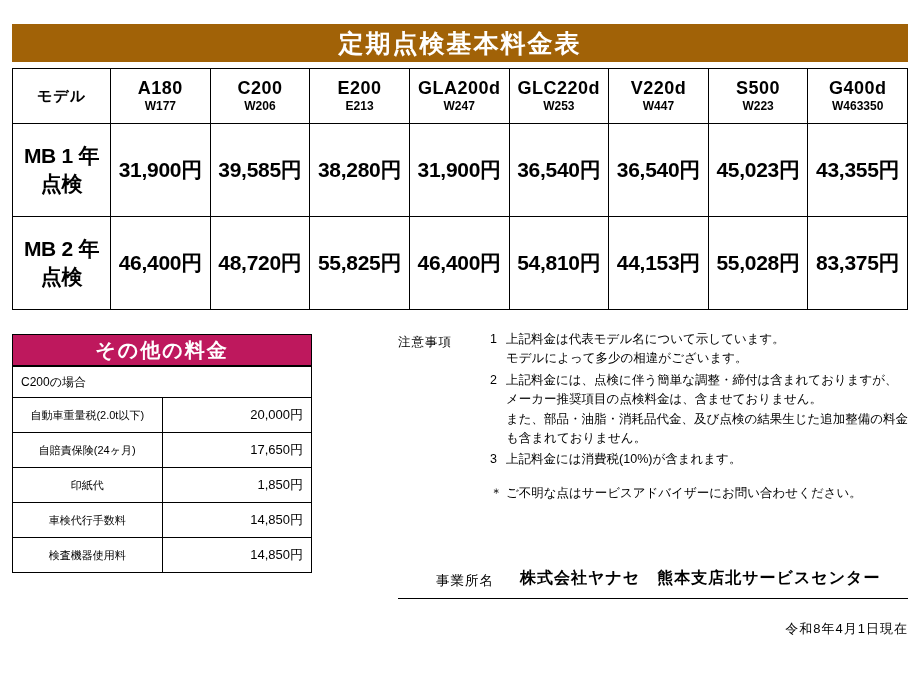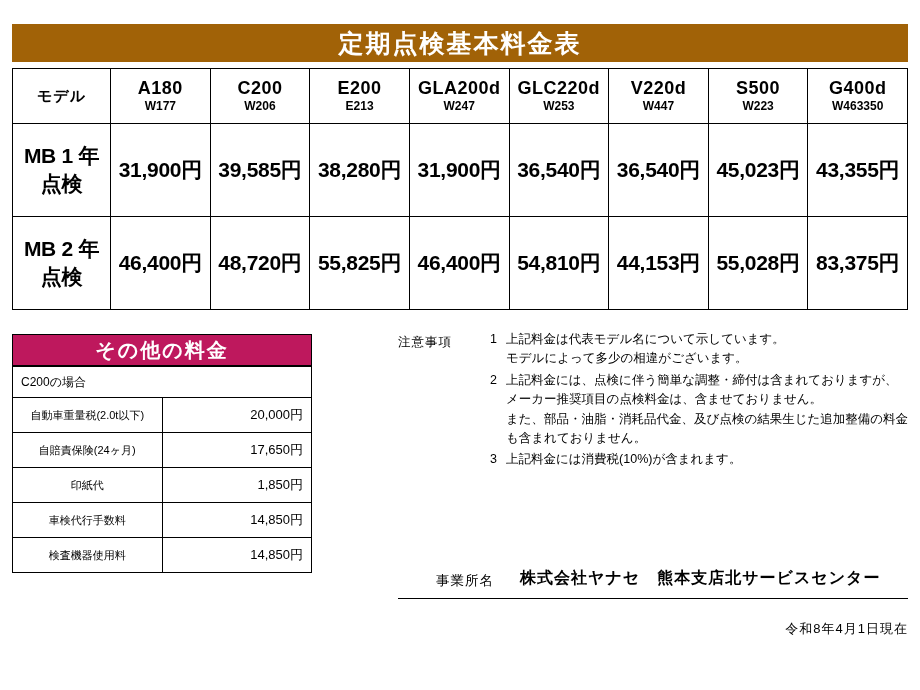--- a/index.html
+++ b/index.html
@@ -344,18 +344,19 @@
         <span class="note-sub">また、部品・油脂・消耗品代金、及び点検の結果生じた追加整備の料金も含まれておりません。</span>
       </span>
     </div>
     <div class="note-item">
       <span class="note-num">3</span>
       <span class="note-body">
         <span>上記料金には消費税(10%)が含まれます。</span>
       </span>
     </div>
   </div>
+  <div class="note-star">＊ ご不明な点はサービスアドバイザーにお問い合わせください。</div>
 </div>
 
 <div class="footer-office">事業所名</div>
 <div class="footer-company">株式会社ヤナセ　熊本支店北サービスセンター</div>
 <div class="footer-rule"></div>
 <div class="footer-date">令和8年4月1日現在</div>
 
 </body></html>

